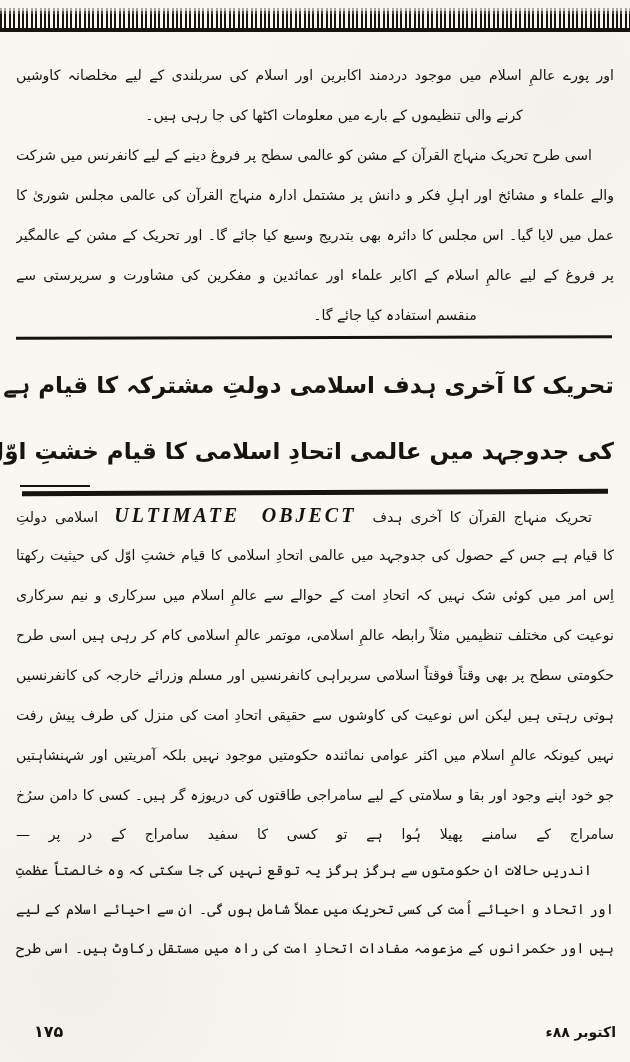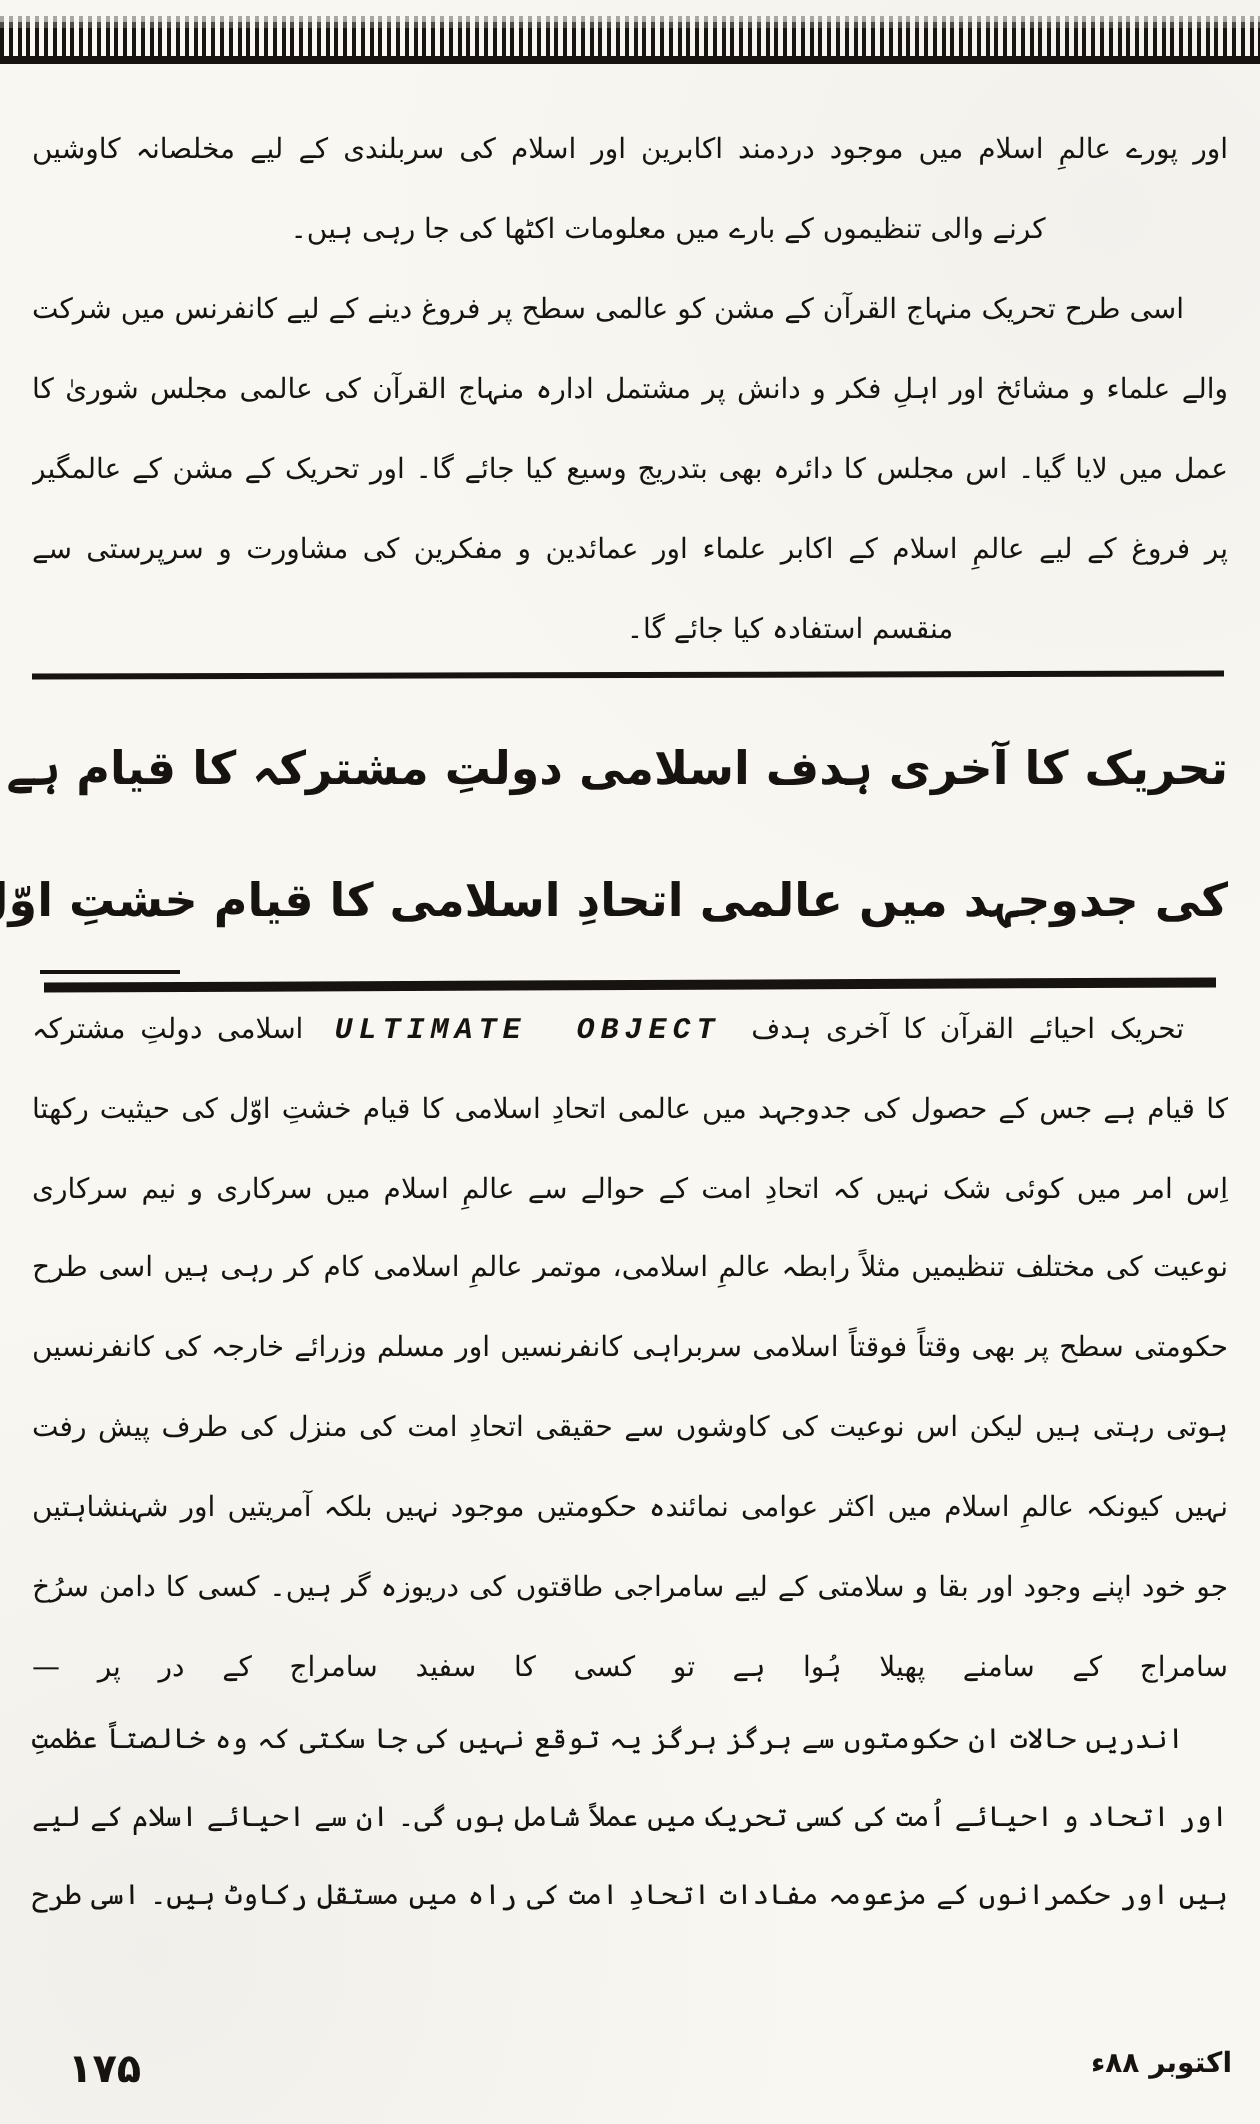--- a/index.html
+++ b/index.html
@@ -40,43 +40,43 @@
     letter-spacing:0.2px;
   }
   #para1{top:55px;}  #para1 .line{line-height:40px;max-height:40px;}
   #para2{top:135px;} #para2 .line{line-height:40px;max-height:40px;}
   #para3{top:496px;} #para3 .line{line-height:39.5px;max-height:40px;}
   #para4{top:851px;font-family:Liberation Serif, serif;} #para4 .line{line-height:39px;max-height:39px;}
   .l-first{padding-right:22px;}
   .l-center{text-align-last:center;padding-left:38px;}
   .l-center2{text-align-last:center;padding-left:160px;}
   .latin{
-    font-family:Liberation Mono, monospace;
+    font-family:Liberation Serif, serif;
     font-style:italic;
     font-weight:bold;
-    font-size:15px;
+    font-size:20px;
     letter-spacing:3px;
     word-spacing:10px;
     padding:0 8px;
     white-space:nowrap;
   }
   .rule{position:absolute;background:var(--ink);}
   #rule-top{top:336px;right:18px;left:16px;height:3px;transform:rotate(-0.15deg);}
   #rule-bottom{top:490px;right:22px;left:22px;height:5px;transform:rotate(-0.25deg);}
   #rule-artifact{top:485px;left:20px;width:70px;height:2px;}
   .heading{position:absolute;top:352px;right:16px;left:16px;}
   .heading .hline{
     font-size:23px;font-weight:bold;
     line-height:66px;max-height:66px;
     text-align:center;white-space:nowrap;overflow:visible;
     letter-spacing:0.3px;
   }
   .footer-pageno{
     position:absolute;left:34px;top:1022px;
-    font-size:20px;font-weight:bold;letter-spacing:2px;
+    font-size:16px;font-weight:bold;letter-spacing:2px;
     direction:rtl;
   }
   .footer-date{
     position:absolute;right:14px;top:1024px;
     font-size:14px;font-weight:bold;
   }
 </style>
 </head>
 <body>
 
@@ -105,21 +105,21 @@
 
   <div class="hline">تحریک کا آخری ہدف اسلامی دولتِ مشترکہ کا قیام ہے جس کے حصول</div>
       <div class="hline">کی جدوجہد میں عالمی اتحادِ اسلامی کا قیام خشتِ اوّل کی حیثیت رکھتا ہے</div>
     </div>
 
   <div class="rule" id="rule-artifact"></div>
   <div class="rule" id="rule-bottom"></div>
 
   <div class="para" id="para3">
     <div class="line l-first">
-      <span>تحریک احیائے القرآن کا آخری ہدف</span>
+      <span>تحریک منہاج القرآن کا آخری ہدف</span>
       <span class="latin" dir="ltr">ULTIMATE OBJECT</span>
       <span>اسلامی دولتِ مشترکہ</span>
     </div>
     <div>
 
     <div class="line">کا قیام ہے جس کے حصول کی جدوجہد میں عالمی اتحادِ اسلامی کا قیام خشتِ اوّل کی حیثیت رکھتا ہے۔</div>
         <div class="line">اِس امر میں کوئی شک نہیں کہ اتحادِ امت کے حوالے سے عالمِ اسلام میں سرکاری و نیم سرکاری</div>
         <div class="line">نوعیت کی مختلف تنظیمیں مثلاً رابطہ عالمِ اسلامی، موتمر عالمِ اسلامی کام کر رہی ہیں اسی طرح خالصتاً</div>
         <div class="line">حکومتی سطح پر بھی وقتاً فوقتاً اسلامی سربراہی کانفرنسیں اور مسلم وزرائے خارجہ کی کانفرنسیں منعقد</div>
         <div class="line">ہوتی رہتی ہیں لیکن اس نوعیت کی کاوشوں سے حقیقی اتحادِ امت کی منزل کی طرف پیش رفت ممکن</div>

